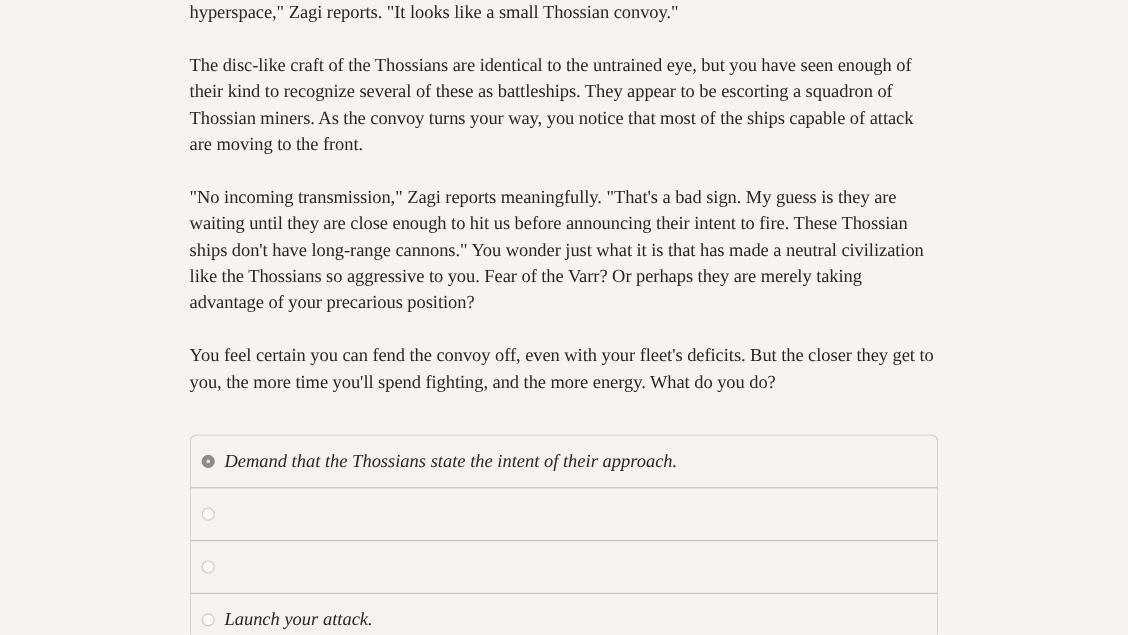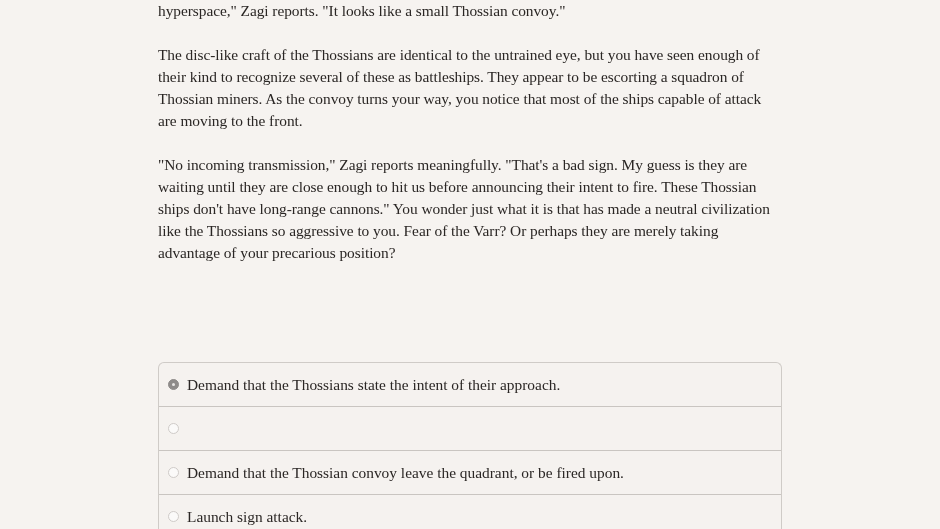--- a/index.html
+++ b/index.html
@@ -37,20 +37,21 @@
       border-radius: 6px 6px 0 0;
       background: #f5f2ef;
     }
     .choice {
       position: relative;
       height: 43px;
       border-bottom: 1px solid #c9c5c1;
       display: flex;
       align-items: center;
       cursor: pointer;
+      font-style: italic;
     }
     .choice:last-child {
       border-bottom: none;
     }
     .radio {
       position: absolute;
       left: 9px;
       top: 50%;
       margin-top: -6px;
       width: 11px;
@@ -82,31 +83,31 @@
       color: #2a2624;
     }
   </style>
 </head>
 <body>
 
 <div class="page">
   <p class="para">The proximity alert sounds, sending a wave of tension through the bridge. "Ships emerging from hyperspace," Zagi reports. "It looks like a small Thossian convoy."</p>
   <p class="para">The disc-like craft of the Thossians are identical to the untrained eye, but you have seen enough of their kind to recognize several of these as battleships. They appear to be escorting a squadron of Thossian miners. As the convoy turns your way, you notice that most of the ships capable of attack are moving to the front.</p>
   <p class="para">"No incoming transmission," Zagi reports meaningfully. "That's a bad sign. My guess is they are waiting until they are close enough to hit us before announcing their intent to fire. These Thossian ships don't have long-range cannons." You wonder just what it is that has made a neutral civilization like the Thossians so aggressive to you. Fear of the Varr? Or perhaps they are merely taking advantage of your precarious position?</p>
+  <p class="para">You feel certain you can fend the convoy off, even with your fleet's deficits. But the closer they get to you, the more time you'll spend fighting, and the more energy. What do you do?</p>
 </div>
 
 <div class="choices">
   <div class="choice">
     <span class="radio selected"></span>
     <span class="choice-label">Demand that the Thossians state the intent of their approach.</span>
   </div>
   <div class="choice">
     <span class="radio"></span>
   </div>
   <div class="choice">
     <span class="radio"></span>
-    <span class="choice-label">Demand that the Thossian convoy leave the quadrant, or be fired upon.</span>
   </div>
   <div class="choice">
     <span class="radio"></span>
-    <span class="choice-label">Launch sign attack.</span>
+    <span class="choice-label">Launch your attack.</span>
   </div>
 </div>
 
 </body></html>

